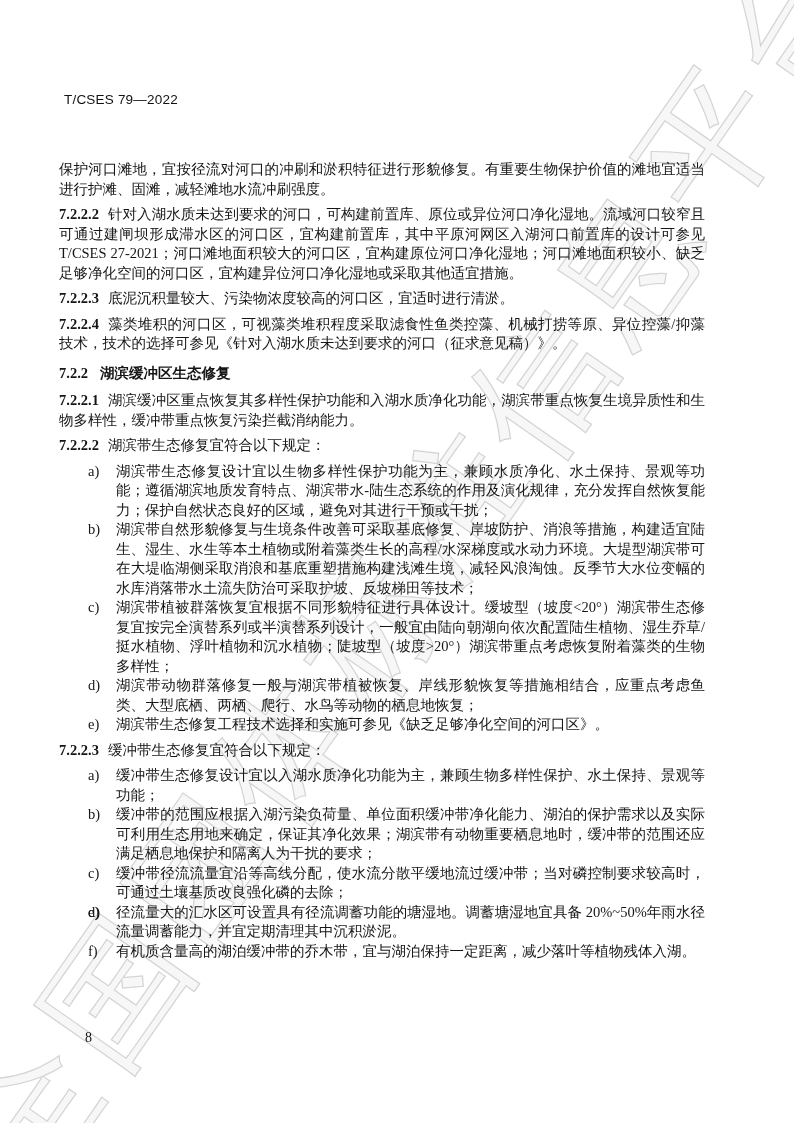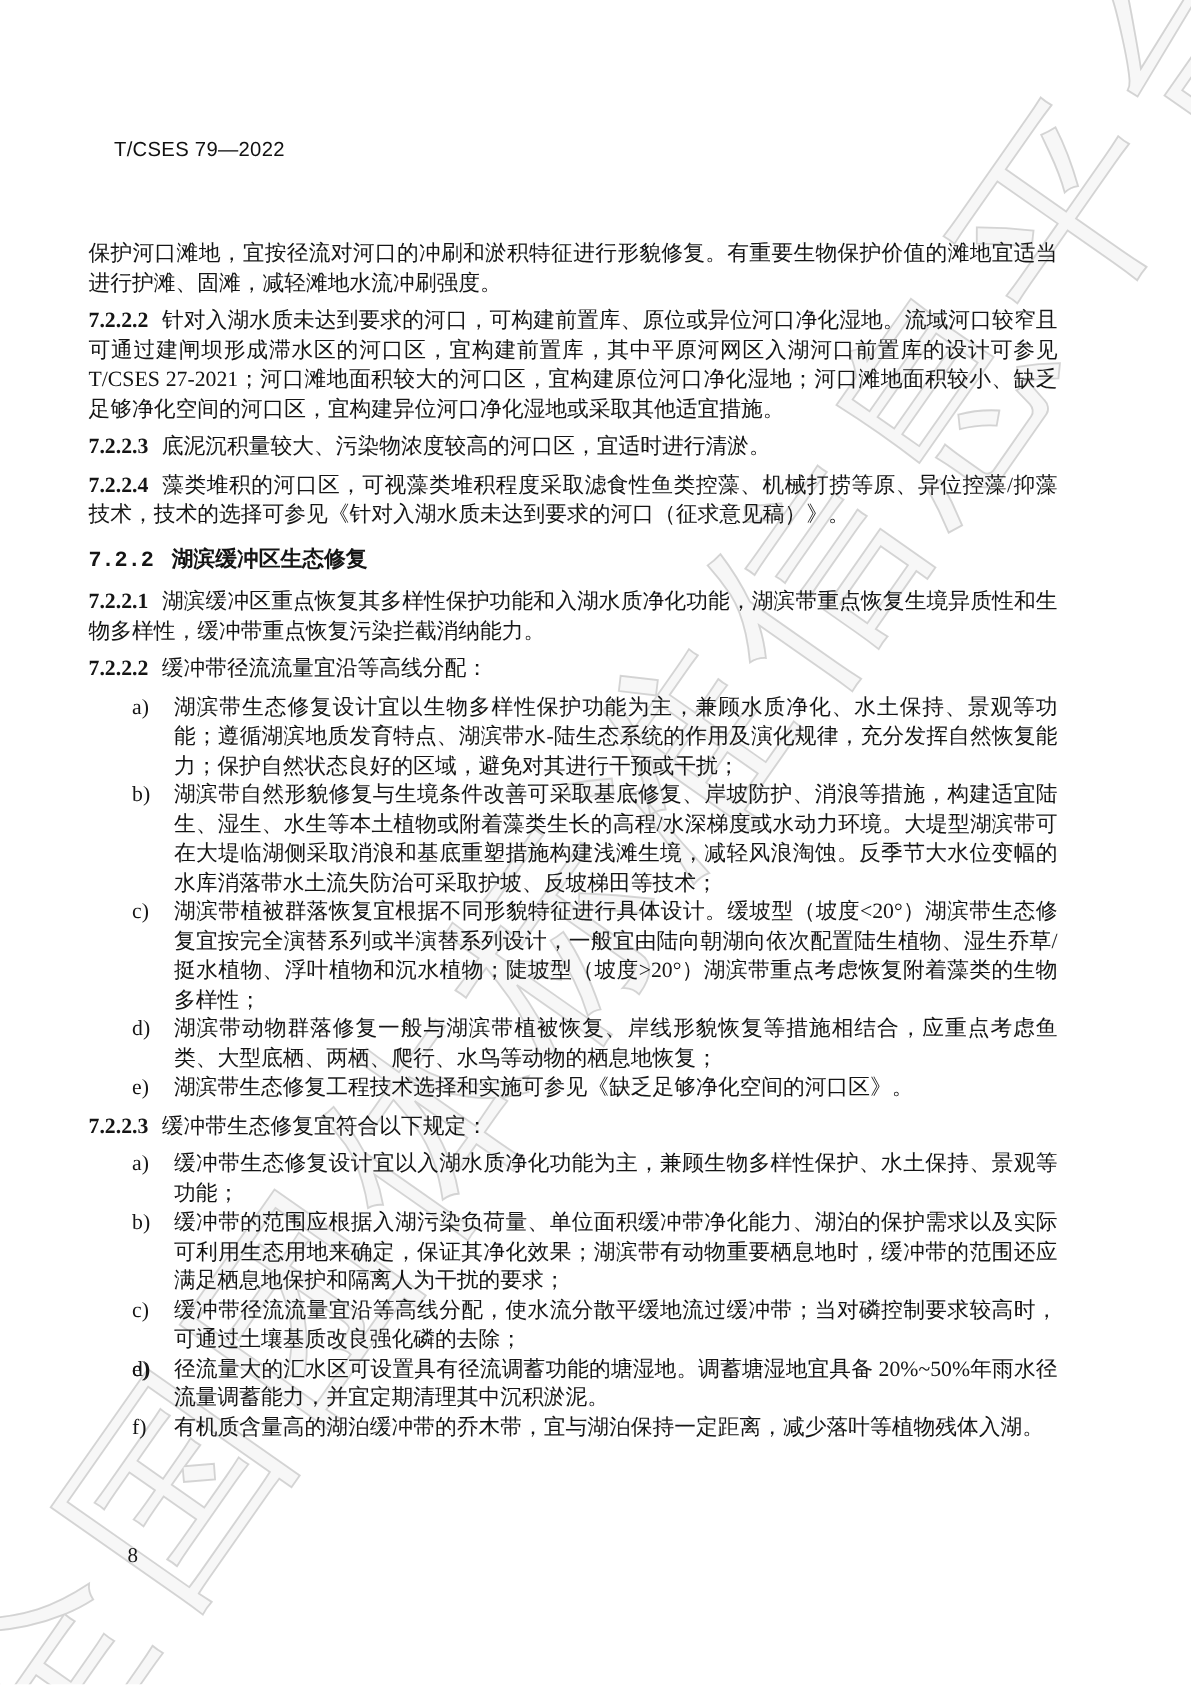--- a/index.html
+++ b/index.html
@@ -5,21 +5,21 @@
   html,body{margin:0;padding:0;background:#ffffff;}
   .page{
     position:relative;
     width:794px;height:1123px;
     background:#ffffff;
     overflow:hidden;
     font-family:"Liberation Serif","DejaVu Serif",serif;
     color:#151515;
   }
   .doc-header{
-    position:absolute;top:92px;left:76px;
+    position:absolute;top:92px;left:64px;
     font-family:"Liberation Sans","DejaVu Sans",sans-serif;
     font-size:13.5px;letter-spacing:.2px;color:#111;
   }
   .watermark-layer{
     position:absolute;inset:0;overflow:hidden;z-index:0;pointer-events:none;
   }
   .watermark{
     position:absolute;left:-310px;top:520px;width:1420px;
     transform:rotate(-55deg);
     font-size:138px;line-height:1;letter-spacing:10px;white-space:nowrap;
@@ -34,21 +34,21 @@
     text-align:justify;
   }
   .para{margin:0 0 6px 0;}
   .para .num{margin-right:9px;font-weight:bold;}
   .heading{
     margin:10px 0 8px 0;
     font-weight:bold;
     font-family:"Liberation Sans","DejaVu Sans",sans-serif;
     font-size:14.5px;
   }
-  .heading .num{margin-right:12px;font-family:Liberation Mono, monospace;}
+  .heading .num{margin-right:12px;font-family:Liberation Serif, serif;}
   .list{margin:2px 0 6px 0;}
   .li{position:relative;padding-left:57px;margin:0;}
   .li .marker{position:absolute;left:29px;top:0;}
   .page-number{
     position:absolute;z-index:1;
     left:85px;top:1030px;
     font-size:14px;
     font-family:"Liberation Serif","DejaVu Serif",serif;
   }
 </style>
@@ -60,21 +60,21 @@
     <div class="watermark">全国团体标准信息平台</div>
   </div>
   <div class="doc-header">T/CSES 79—2022</div>
   <div class="content">
       <div class="para"><span class="txt">保护河口滩地，宜按径流对河口的冲刷和淤积特征进行形貌修复。有重要生物保护价值的滩地宜适当进行护滩、固滩，减轻滩地水流冲刷强度。</span></div>
       <div class="para"><span class="num">7.2.2.2</span><span class="txt">针对入湖水质未达到要求的河口，可构建前置库、原位或异位河口净化湿地。流域河口较窄且可通过建闸坝形成滞水区的河口区，宜构建前置库，其中平原河网区入湖河口前置库的设计可参见T/CSES 27-2021；河口滩地面积较大的河口区，宜构建原位河口净化湿地；河口滩地面积较小、缺乏足够净化空间的河口区，宜构建异位河口净化湿地或采取其他适宜措施。</span></div>
       <div class="para"><span class="num">7.2.2.3</span><span class="txt">底泥沉积量较大、污染物浓度较高的河口区，宜适时进行清淤。</span></div>
       <div class="para"><span class="num">7.2.2.4</span><span class="txt">藻类堆积的河口区，可视藻类堆积程度采取滤食性鱼类控藻、机械打捞等原、异位控藻/抑藻技术，技术的选择可参见《针对入湖水质未达到要求的河口（征求意见稿）》。</span></div>
       <div class="heading"><span class="num">7.2.2</span><span class="txt">湖滨缓冲区生态修复</span></div>
       <div class="para"><span class="num">7.2.2.1</span><span class="txt">湖滨缓冲区重点恢复其多样性保护功能和入湖水质净化功能，湖滨带重点恢复生境异质性和生物多样性，缓冲带重点恢复污染拦截消纳能力。</span></div>
-      <div class="para"><span class="num">7.2.2.2</span><span class="txt">缓冲带径流流量宜沿等高线分配：</span></div>
+      <div class="para"><span class="num">7.2.2.2</span><span class="txt">湖滨带生态修复宜符合以下规定：</span></div>
       <div class="list">
         <div class="li"><span class="marker">a)</span><span class="litext">湖滨带生态修复设计宜以生物多样性保护功能为主，兼顾水质净化、水土保持、景观等功能；遵循湖滨地质发育特点、湖滨带水-陆生态系统的作用及演化规律，充分发挥自然恢复能力；保护自然状态良好的区域，避免对其进行干预或干扰；</span></div>
         <div class="li"><span class="marker">b)</span><span class="litext">湖滨带自然形貌修复与生境条件改善可采取基底修复、岸坡防护、消浪等措施，构建适宜陆生、湿生、水生等本土植物或附着藻类生长的高程/水深梯度或水动力环境。大堤型湖滨带可在大堤临湖侧采取消浪和基底重塑措施构建浅滩生境，减轻风浪淘蚀。反季节大水位变幅的水库消落带水土流失防治可采取护坡、反坡梯田等技术；</span></div>
         <div class="li"><span class="marker">c)</span><span class="litext">湖滨带植被群落恢复宜根据不同形貌特征进行具体设计。缓坡型（坡度&lt;20°）湖滨带生态修复宜按完全演替系列或半演替系列设计，一般宜由陆向朝湖向依次配置陆生植物、湿生乔草/挺水植物、浮叶植物和沉水植物；陡坡型（坡度&gt;20°）湖滨带重点考虑恢复附着藻类的生物多样性；</span></div>
         <div class="li"><span class="marker">d)</span><span class="litext">湖滨带动物群落修复一般与湖滨带植被恢复、岸线形貌恢复等措施相结合，应重点考虑鱼类、大型底栖、两栖、爬行、水鸟等动物的栖息地恢复；</span></div>
         <div class="li"><span class="marker">e)</span><span class="litext">湖滨带生态修复工程技术选择和实施可参见《缺乏足够净化空间的河口区》。</span></div>
       </div>
       <div class="para"><span class="num">7.2.2.3</span><span class="txt">缓冲带生态修复宜符合以下规定：</span></div>
       <div class="list">
         <div class="li"><span class="marker">a)</span><span class="litext">缓冲带生态修复设计宜以入湖水质净化功能为主，兼顾生物多样性保护、水土保持、景观等功能；</span></div>

